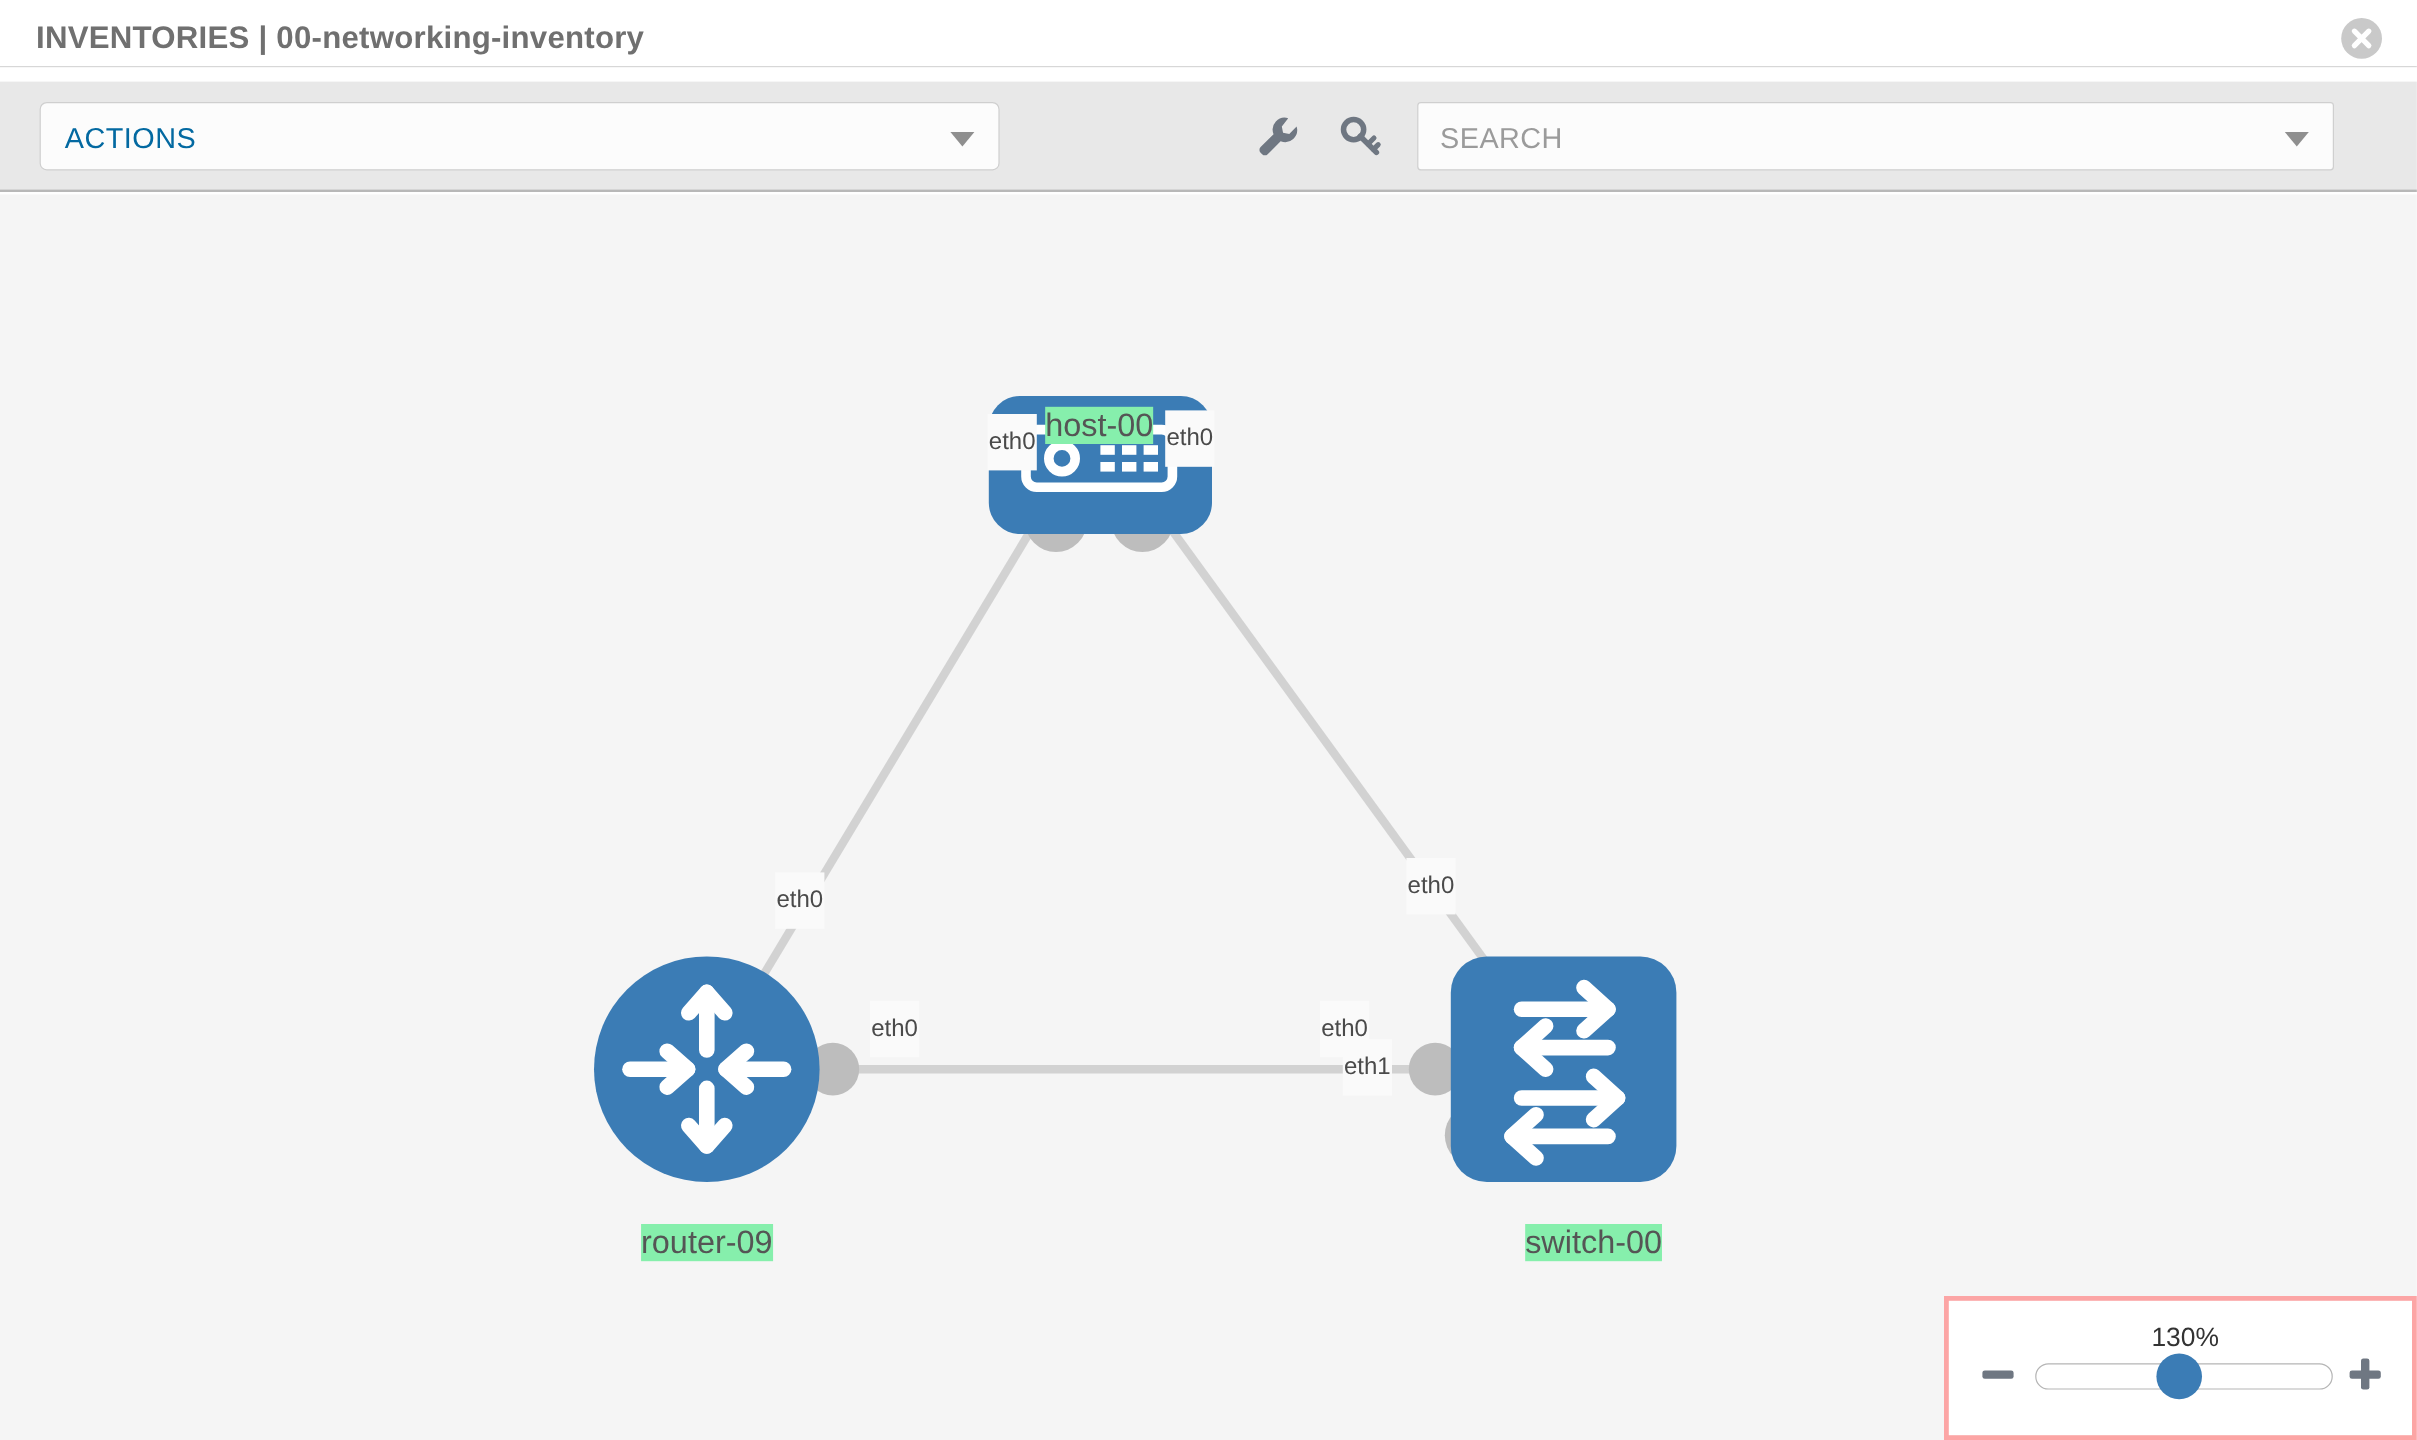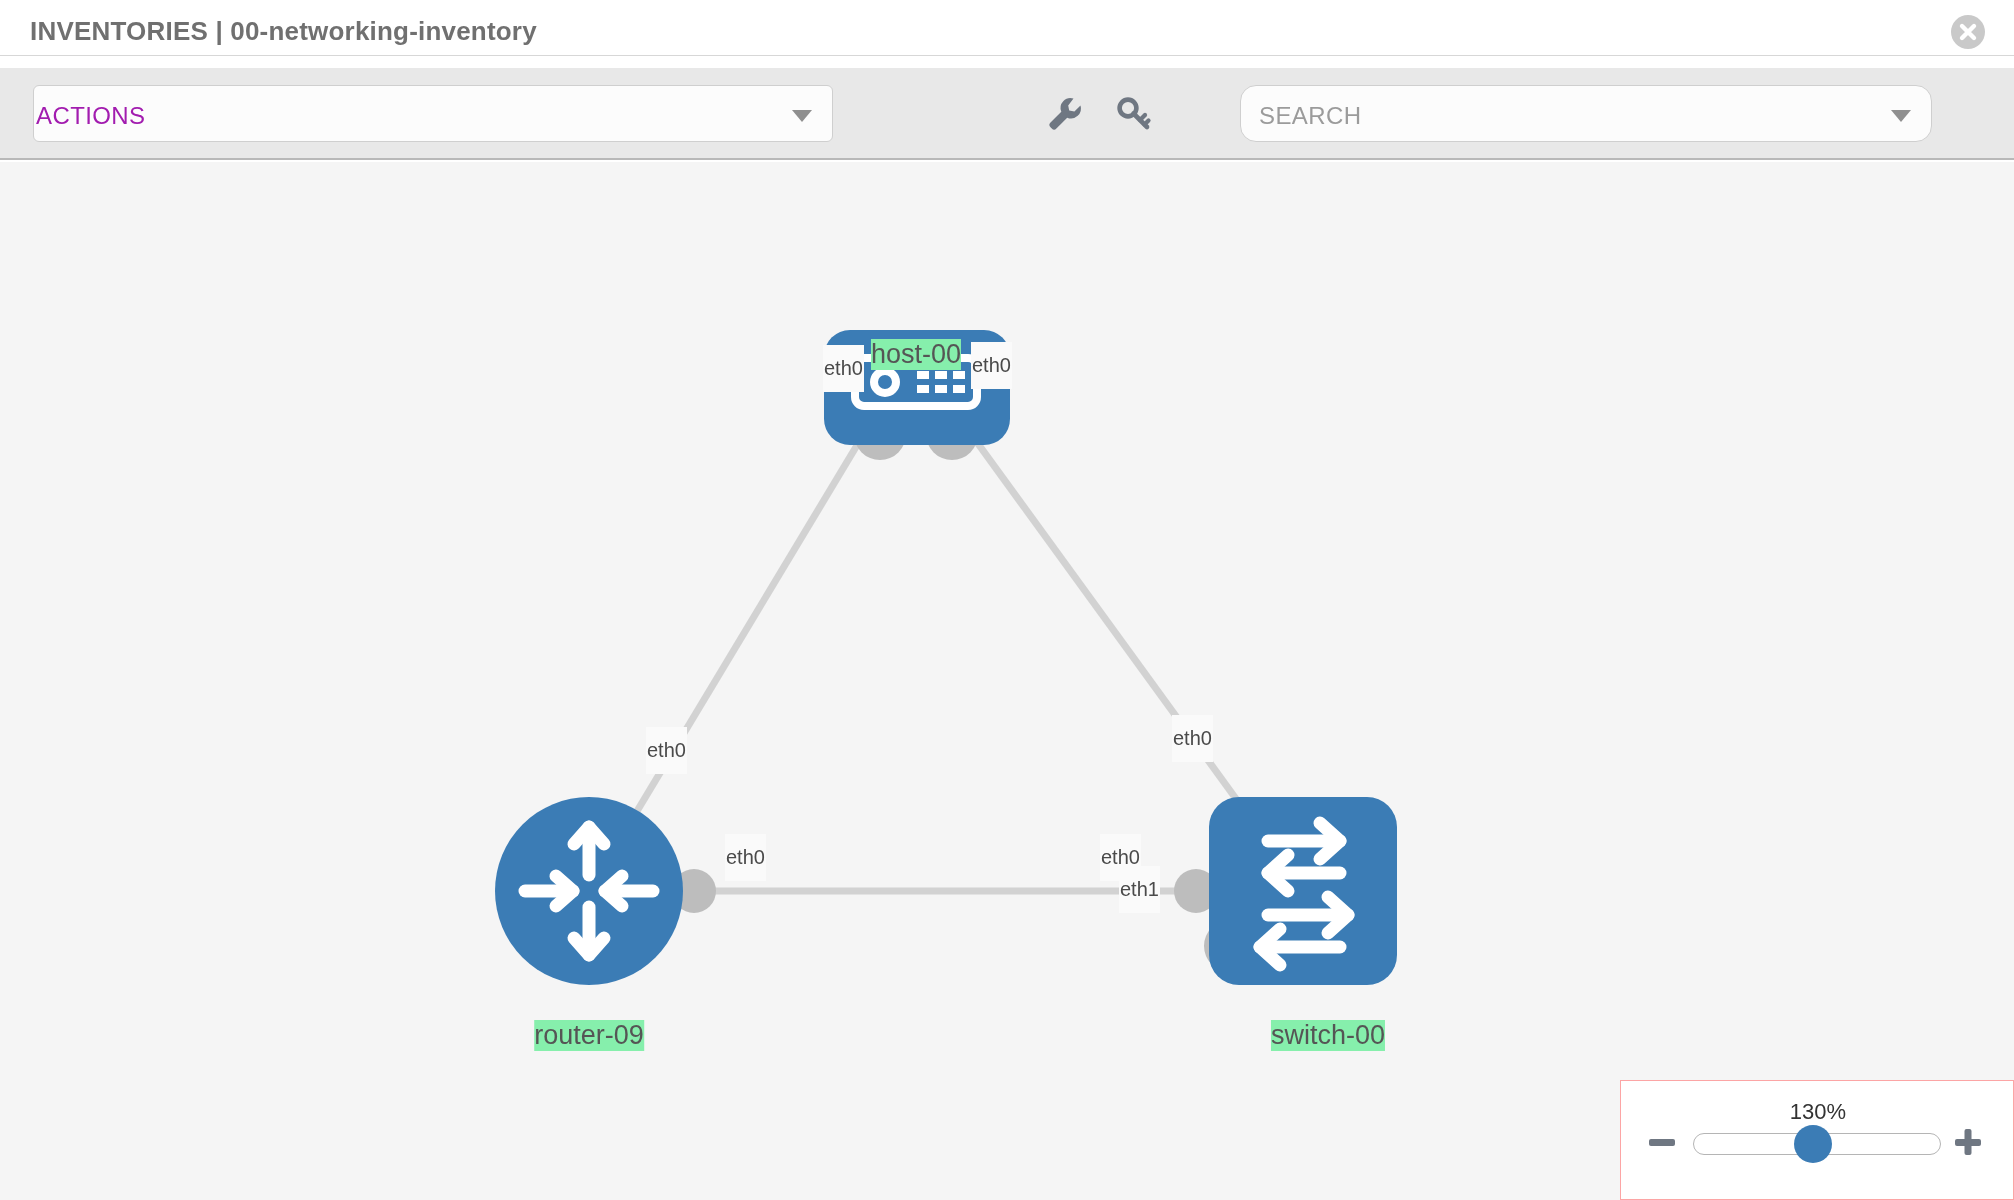--- a/index.html
+++ b/index.html
@@ -47,23 +47,23 @@
     position: absolute;
     left: 33px; top: 85px;
     width: 800px; height: 57px;
     background: #fcfcfc;
     border: 1px solid #cfcfcf;
     border-radius: 6px;
     cursor: pointer;
   }
   .actions-label {
     position: absolute;
-    left: 2px; top: 16px;
+    left: 20px; top: 16px;
     font-size: 24px;
-    color: #a21caf;
+    color: #0369a1;
     letter-spacing: 0.4px;
   }
   .caret {
     position: absolute;
     right: 20px; top: 24px;
     width: 0; height: 0;
     border-left: 10px solid transparent;
     border-right: 10px solid transparent;
     border-top: 12px solid #8f8f8f;
   }
@@ -71,25 +71,25 @@
     position: absolute;
     top: 92px;
     width: 44px; height: 44px;
     cursor: pointer;
   }
   .wrench-icon { left: 1043px; }
   .key-icon    { left: 1113px; }
 
   .search-box {
     position: absolute;
-    left: 1240px; top: 85px;
-    width: 692px; height: 57px;
+    left: 1181px; top: 85px;
+    width: 764px; height: 57px;
     background: #fcfcfc;
     border: 1px solid #cfcfcf;
-    border-radius: 16px;
+    border-radius: 3px;
     cursor: text;
   }
   .search-label {
     position: absolute;
     left: 18px; top: 16px;
     font-size: 24px;
     color: #9b9b9b;
     letter-spacing: 0.4px;
   }
 
@@ -124,21 +124,21 @@
     white-space: nowrap;
     padding: 12px 1px;
   }
 
   
   .zoom-panel {
     position: absolute;
     left: 1620px; top: 1080px;
     width: 394px; height: 120px;
     background: #ffffff;
-    border: 1px solid #fca5a5;
+    border: 4px solid #fca5a5;
   }
   .zoom-value {
     position: absolute;
     left: 0; top: 18px;
     width: 394px;
     text-align: center;
     font-size: 22px;
     color: #333333;
   }
   .zoom-minus, .zoom-plus {

